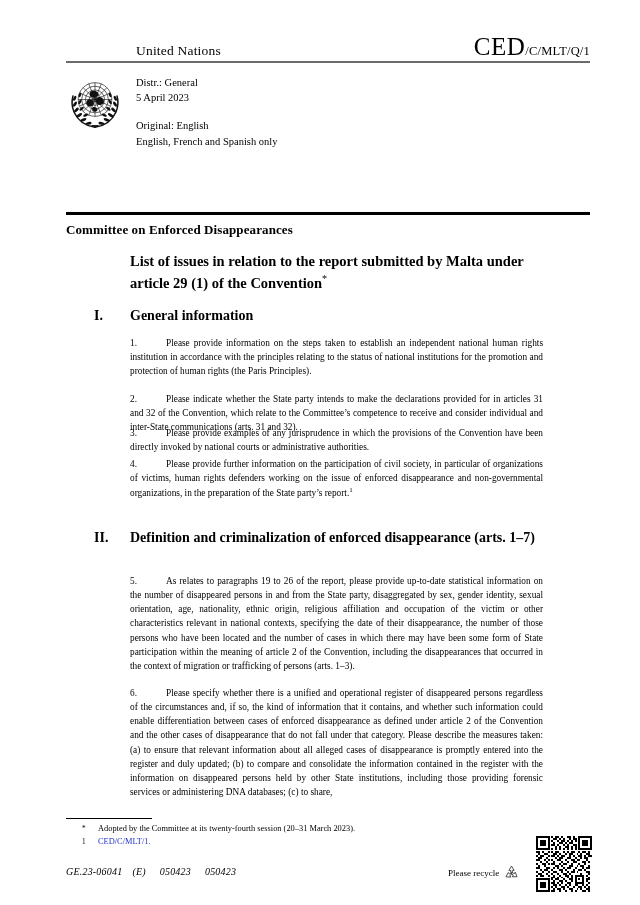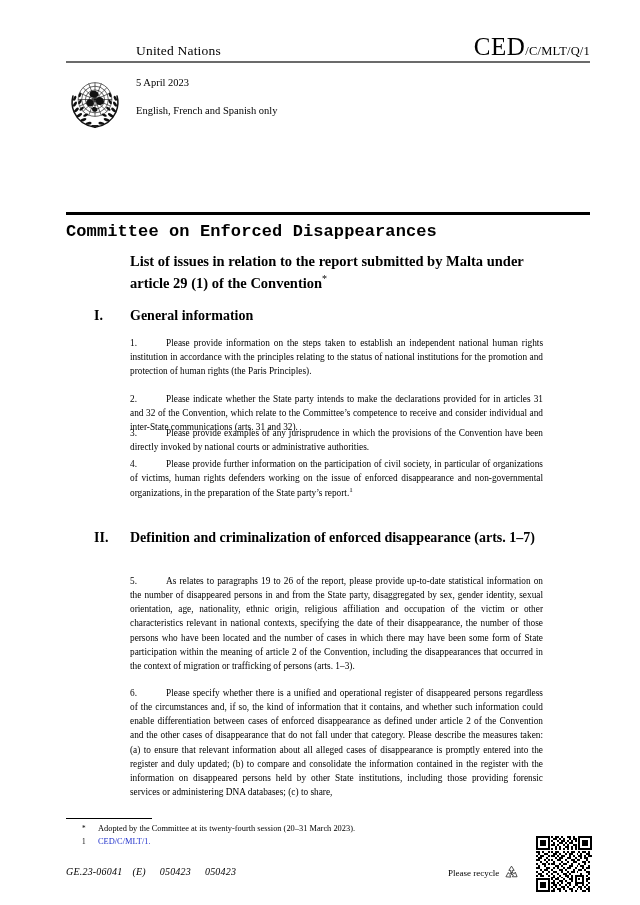--- a/index.html
+++ b/index.html
@@ -101,23 +101,22 @@
     top: 212px;
     width: 524px;
     height: 3px;
     background: #000000;
   }
   .committee-name {
     position: absolute;
     left: 58px;
     top: 222px;
     font-weight: bold;
-    font-size: 17px;
+    font-size: 13px;
     letter-spacing: .1px;
-    font-family: Liberation Mono, monospace;
   }
 
   
   .doc-title {
     position: absolute;
     left: 122px;
     top: 252px;
     width: 420px;
     font-weight: bold;
     font-size: 14.5px;
@@ -286,22 +285,24 @@
             <ellipse cx="76" cy="48" rx="4.4" ry="2.2" transform="rotate(58 76 48)"></ellipse>
             <ellipse cx="73" cy="60" rx="4.6" ry="2.2" transform="rotate(40 73 60)"></ellipse>
             <ellipse cx="66" cy="71" rx="4.6" ry="2.2" transform="rotate(24 66 71)"></ellipse>
             <path d="M44 88 h12 v3 h-12z"></path>
           </g>
         </svg>
       </div>
 
 
       <div class="distr-block">
+        <div>Distr.: General</div>
         <div>5 April 2023</div>
         <div class="distr-gap"></div>
+        <div>Original: English</div>
         <div>English, French and Spanish only</div>
       </div>
 
     </div>
   </div>
 
   <div class="rule-committee"></div>
   <div class="committee-name">Committee on Enforced Disappearances</div>
 
   <div class="doc-title">

